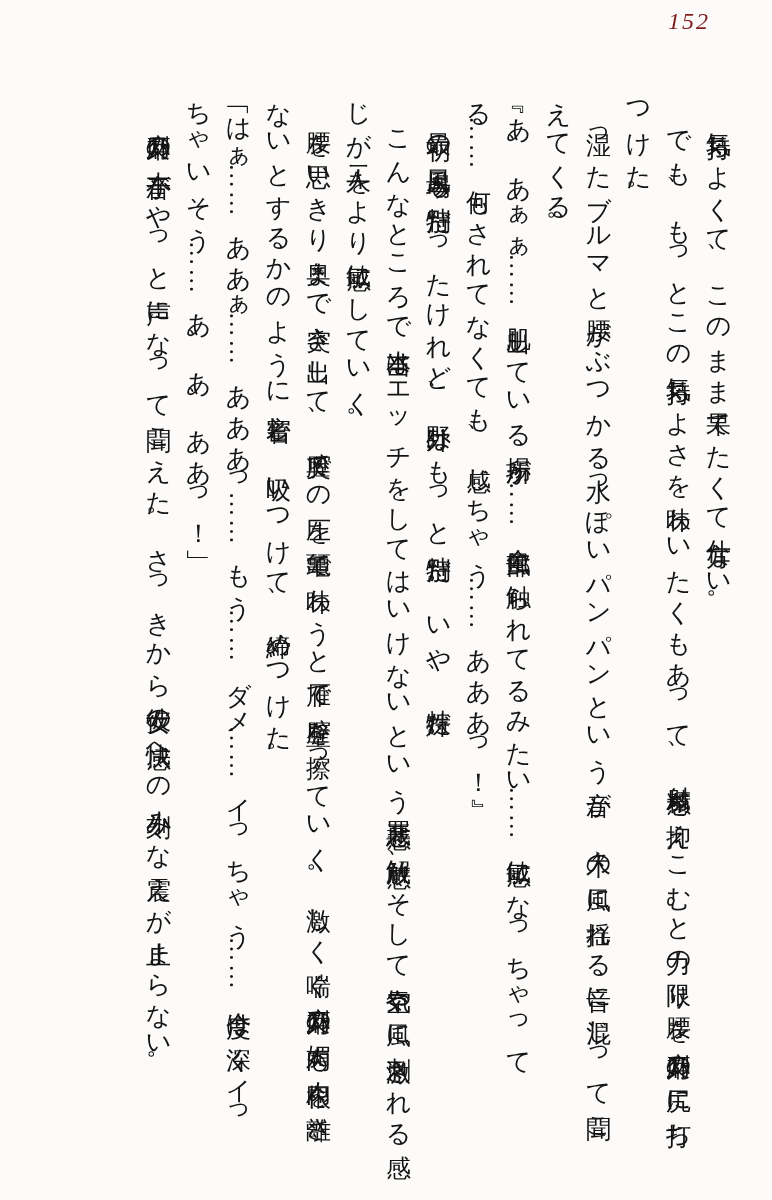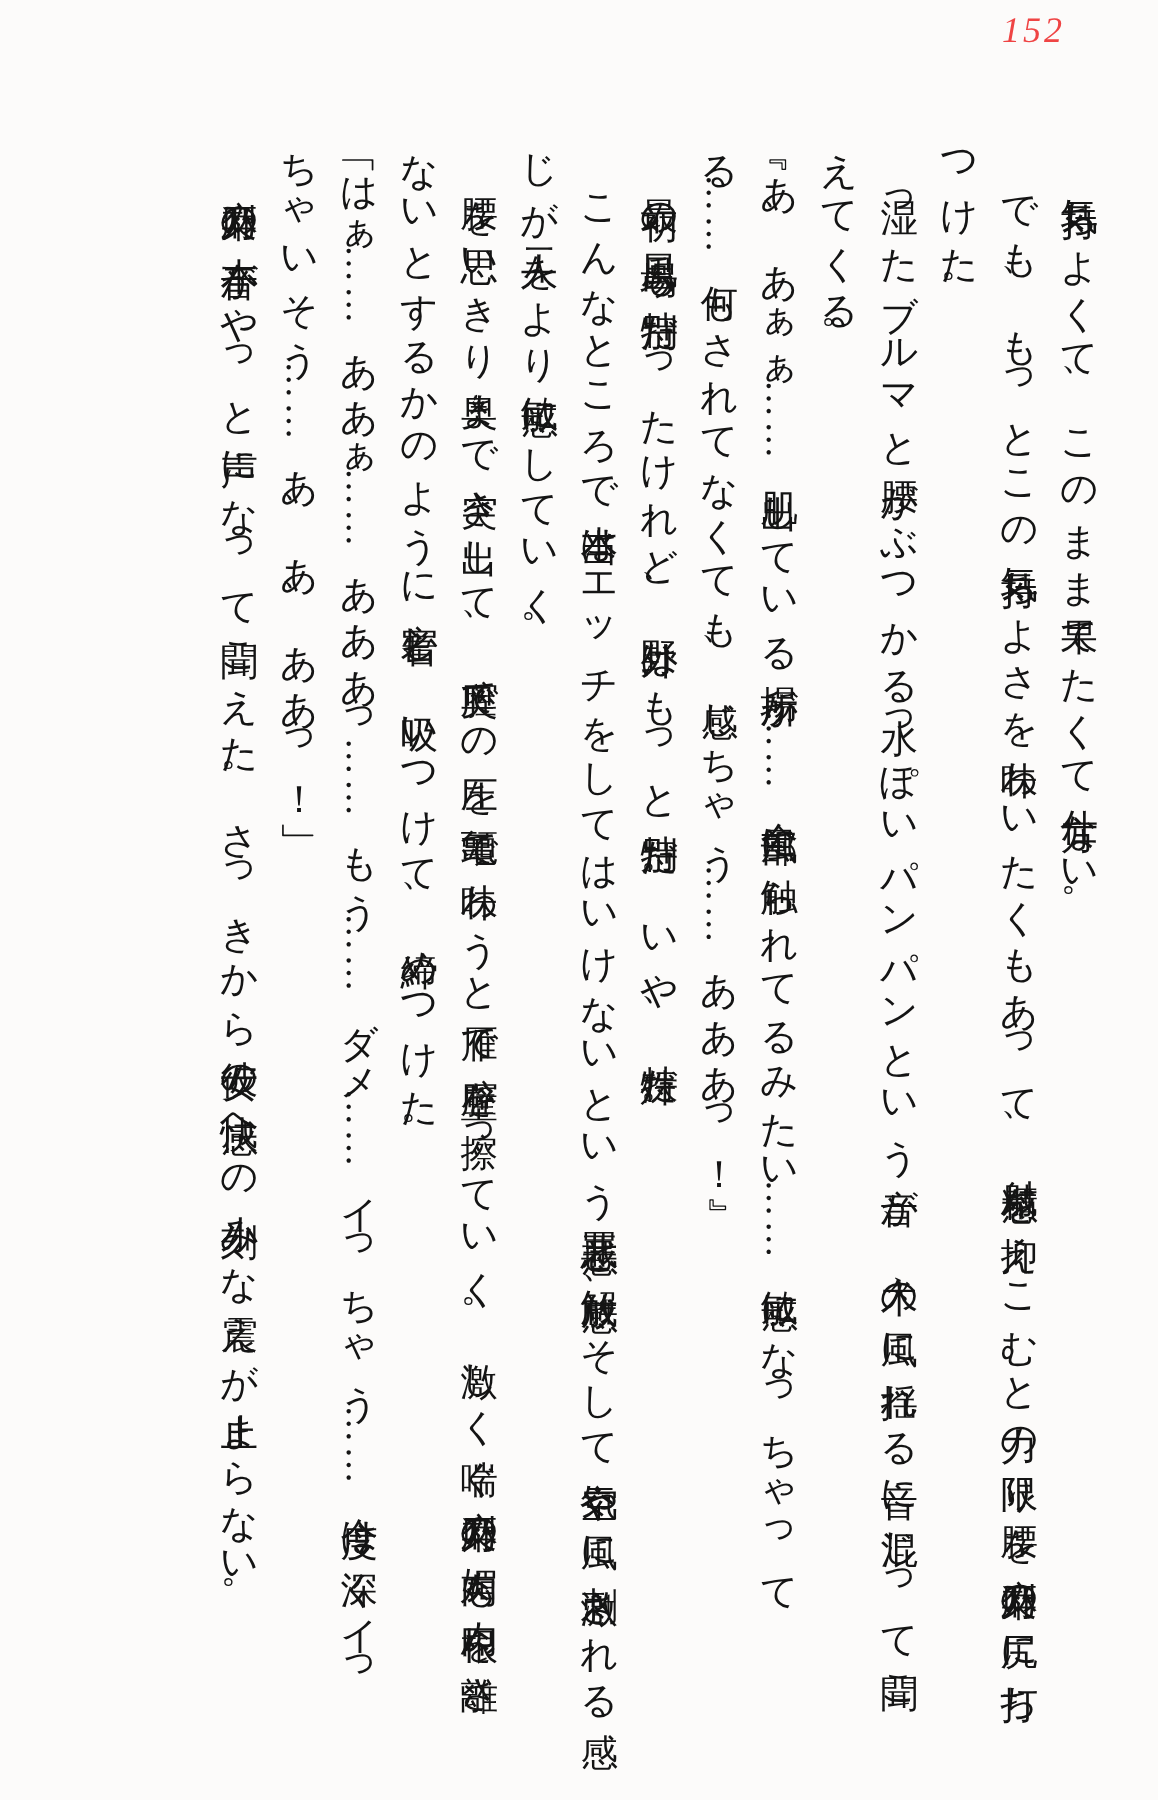--- a/index.html
+++ b/index.html
@@ -20,21 +20,21 @@
     color: #141414;
     font-family: "Liberation Serif", "DejaVu Serif", serif;
   }
   .page-number {
     position: absolute;
     top: 8px;
     left: 668px;
     font-size: 24px;
     font-style: italic;
     letter-spacing: 2px;
-    color: #ef4444;
+    color: #7f1d1d;
   }
   .text-block {
     position: absolute;
     top: 85px;
     right: 34px;
     height: 1060px;
     writing-mode: vertical-rl;
     text-orientation: mixed;
     font-size: 25px;
     line-height: 40px;

